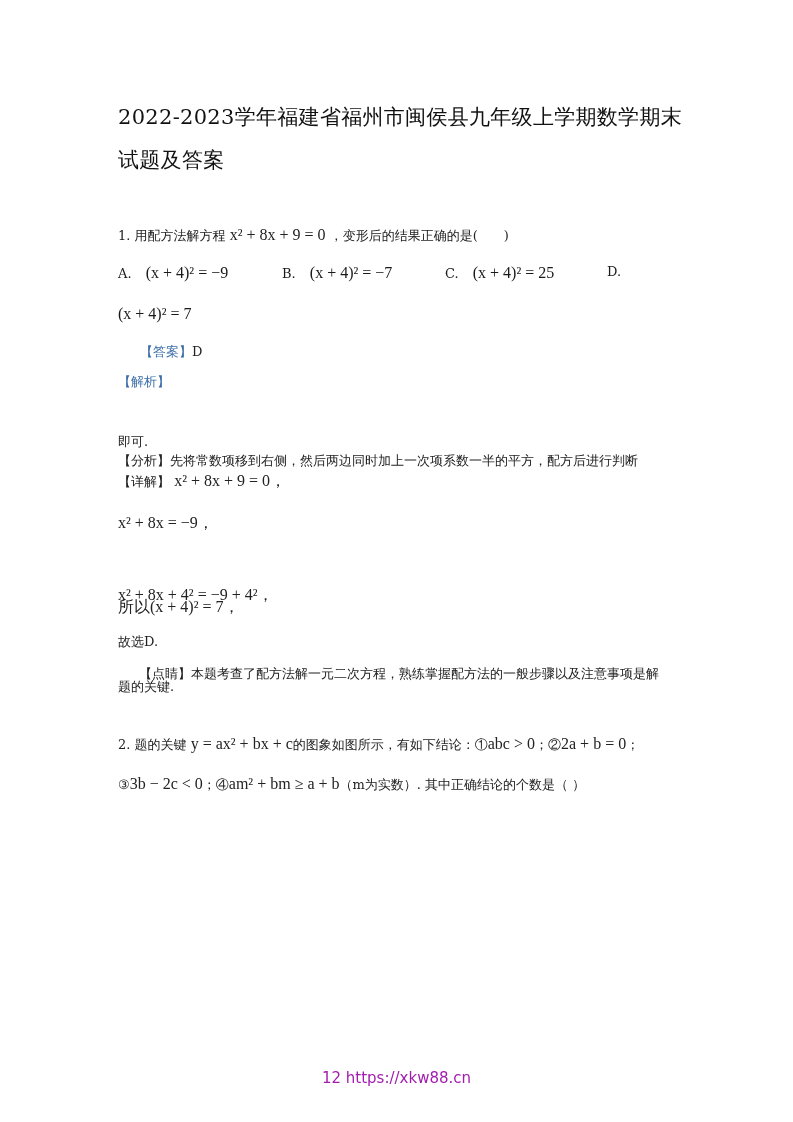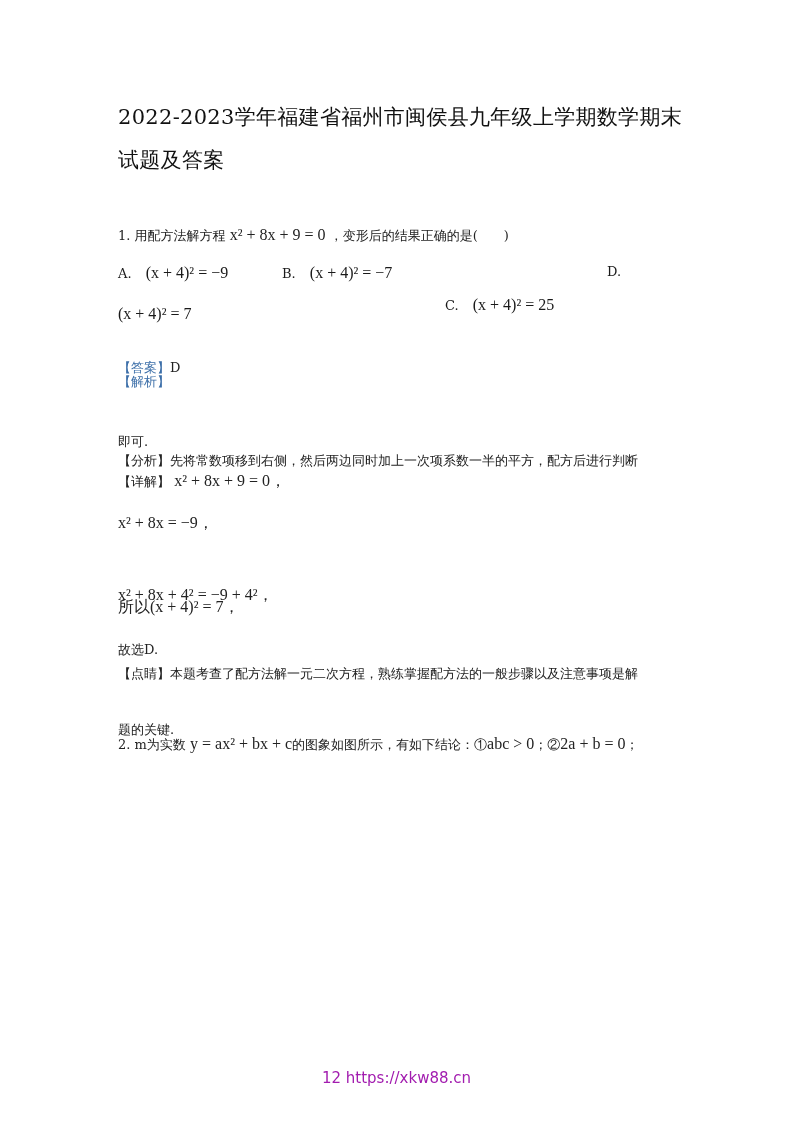--- a/index.html
+++ b/index.html
@@ -31,55 +31,58 @@
   </div>
 
   <div class="opt" style="left:118px; top:264px;">
     <span>A.</span>
     <span class="math" style="margin-left:10px;margin-top:8px;">(x + 4)² = −9</span>
   </div>
   <div class="opt" style="left:282px; top:264px;">
     <span>B.</span>
     <span class="math" style="margin-left:10px;">(x + 4)² = −7</span>
   </div>
-  <div class="opt" style="left:445px; top:264px;margin-top:32px;">
+  <div class="opt" style="left:445px; top:264px;">
     <span>C.</span>
     <span class="math" style="margin-left:10px;">(x + 4)² = 25</span>
   </div>
   <div class="opt" style="left:607px; top:264px;">
     <span>D.</span>
   </div>
   <div class="opt" style="left:118px; top:305px;">
     <span class="math">(x + 4)² = 7</span>
   </div>
 
-  <div class="line" style="top:359px;">
+  <div class="line" style="top:343px;margin-left:22px;">
     <span class="blue">【答案】</span><span>D</span>
   </div>
   <div class="line blue" style="top:373px;">【解析】</div>
 
   <div class="line" style="top:404px;margin-top:48px;">
     <span>【分析】</span><span>先将常数项移到右侧，然后两边同时加上一次项系数一半的平方，配方后进行判断</span>
   </div>
   <div class="line" style="top:433px;">即可.</div>
 
   <div class="line" style="top:472px;">
     <span>【详解】</span>
     <span class="math">x² + 8x + 9 = 0，</span>
   </div>
   <div class="line math" style="top:514px;">x² + 8x = −9，</div>
   <div class="line math" style="top:556px;margin-top:30px;">x² + 8x + 4² = −9 + 4²，</div>
   <div class="line math" style="top:598px;">所以(x + 4)² = 7，</div>
-  <div class="line" style="top:633px;margin-top:8px;">故选D.</div>
+  <div class="line" style="top:633px;">故选D.</div>
 
-  <div class="line" style="top:665px;">
+  <div class="line" style="top:665px;margin-left:21px;">
     <span>【点睛】</span><span>本题考查了配方法解一元二次方程，熟练掌握配方法的一般步骤以及注意事项是解</span>
   </div>
-  <div class="line" style="top:721px;">题的关键.</div>
+  <div class="line" style="top:678px;">题的关键.</div>
 
   <div class="line" style="top:735px;">
     <span>2.</span>
-    <span>m为实数</span>
+    <span>题的关键</span>
     <span class="math">y = ax² + bx + c</span><span>的图象如图所示，有如下结论：①</span><span class="math">abc &gt; 0</span><span>；②</span><span class="math">2a + b = 0</span><span>；</span>
+  </div>
+  <div class="line" style="top:775px;">
+    <span>③</span><span class="math">3b − 2c &lt; 0</span><span>；④</span><span class="math">am² + bm ≥ a + b</span><span>（m为实数）. 其中正确结论的个数是（ ）</span>
   </div>
 
   <div class="footer">12 https://xkw88.cn</div>
 </div>
 
 </body></html>

